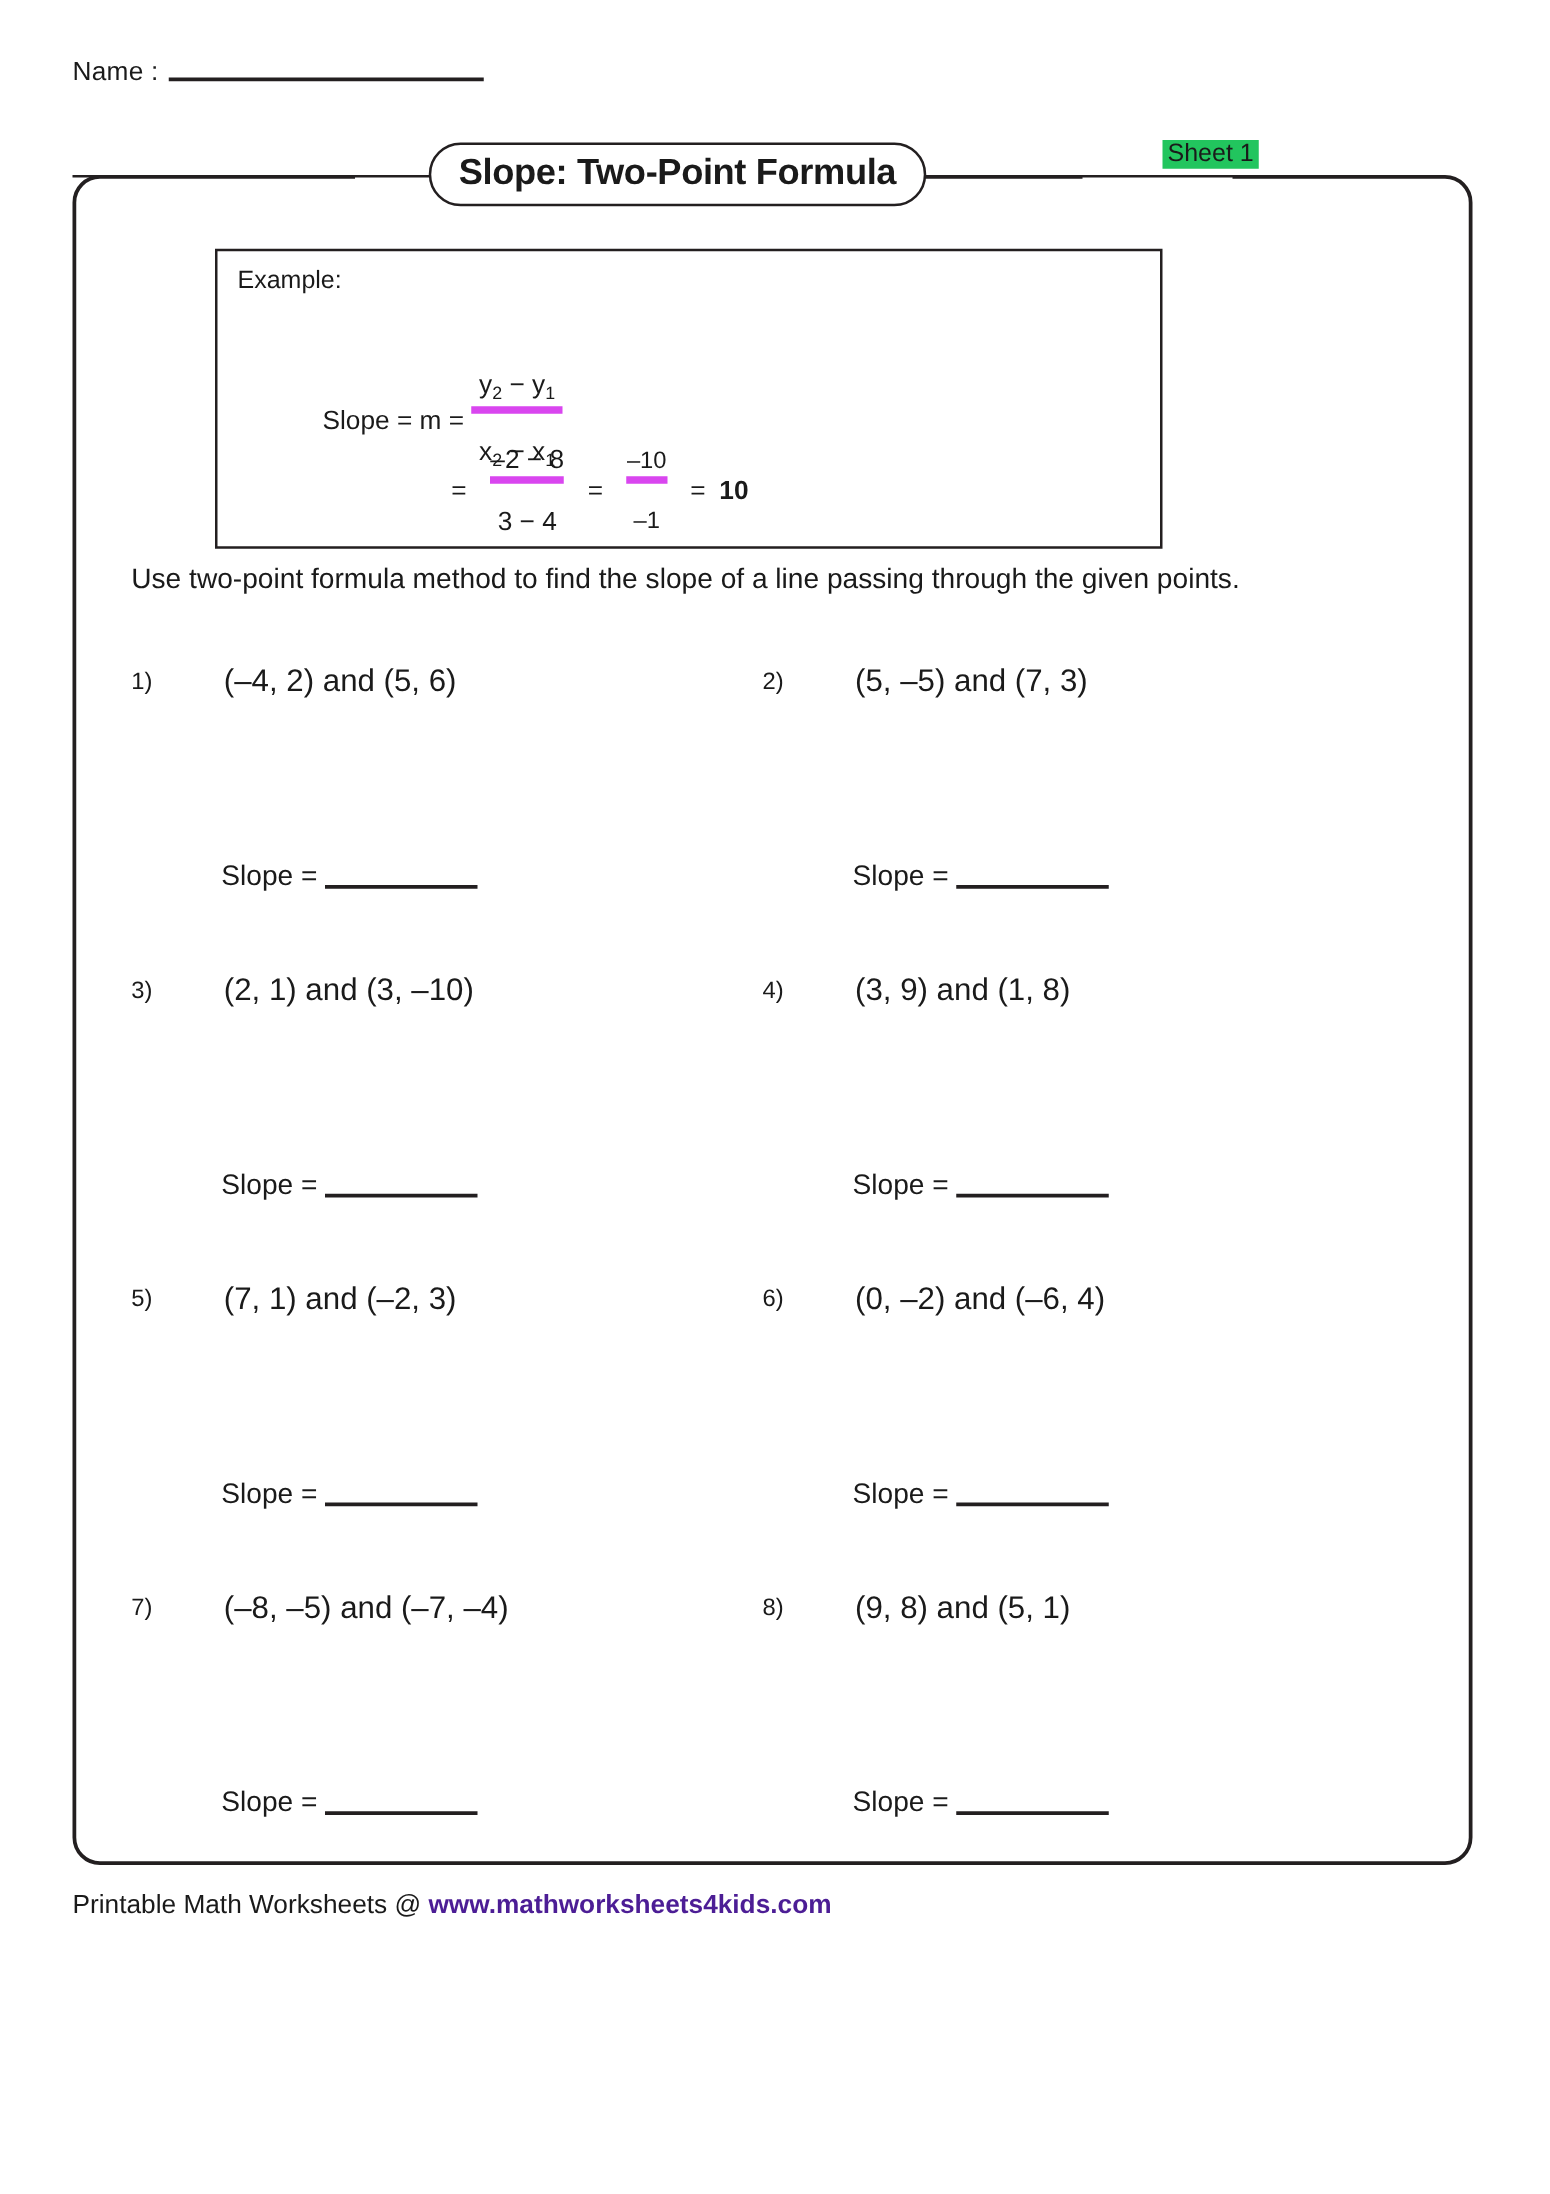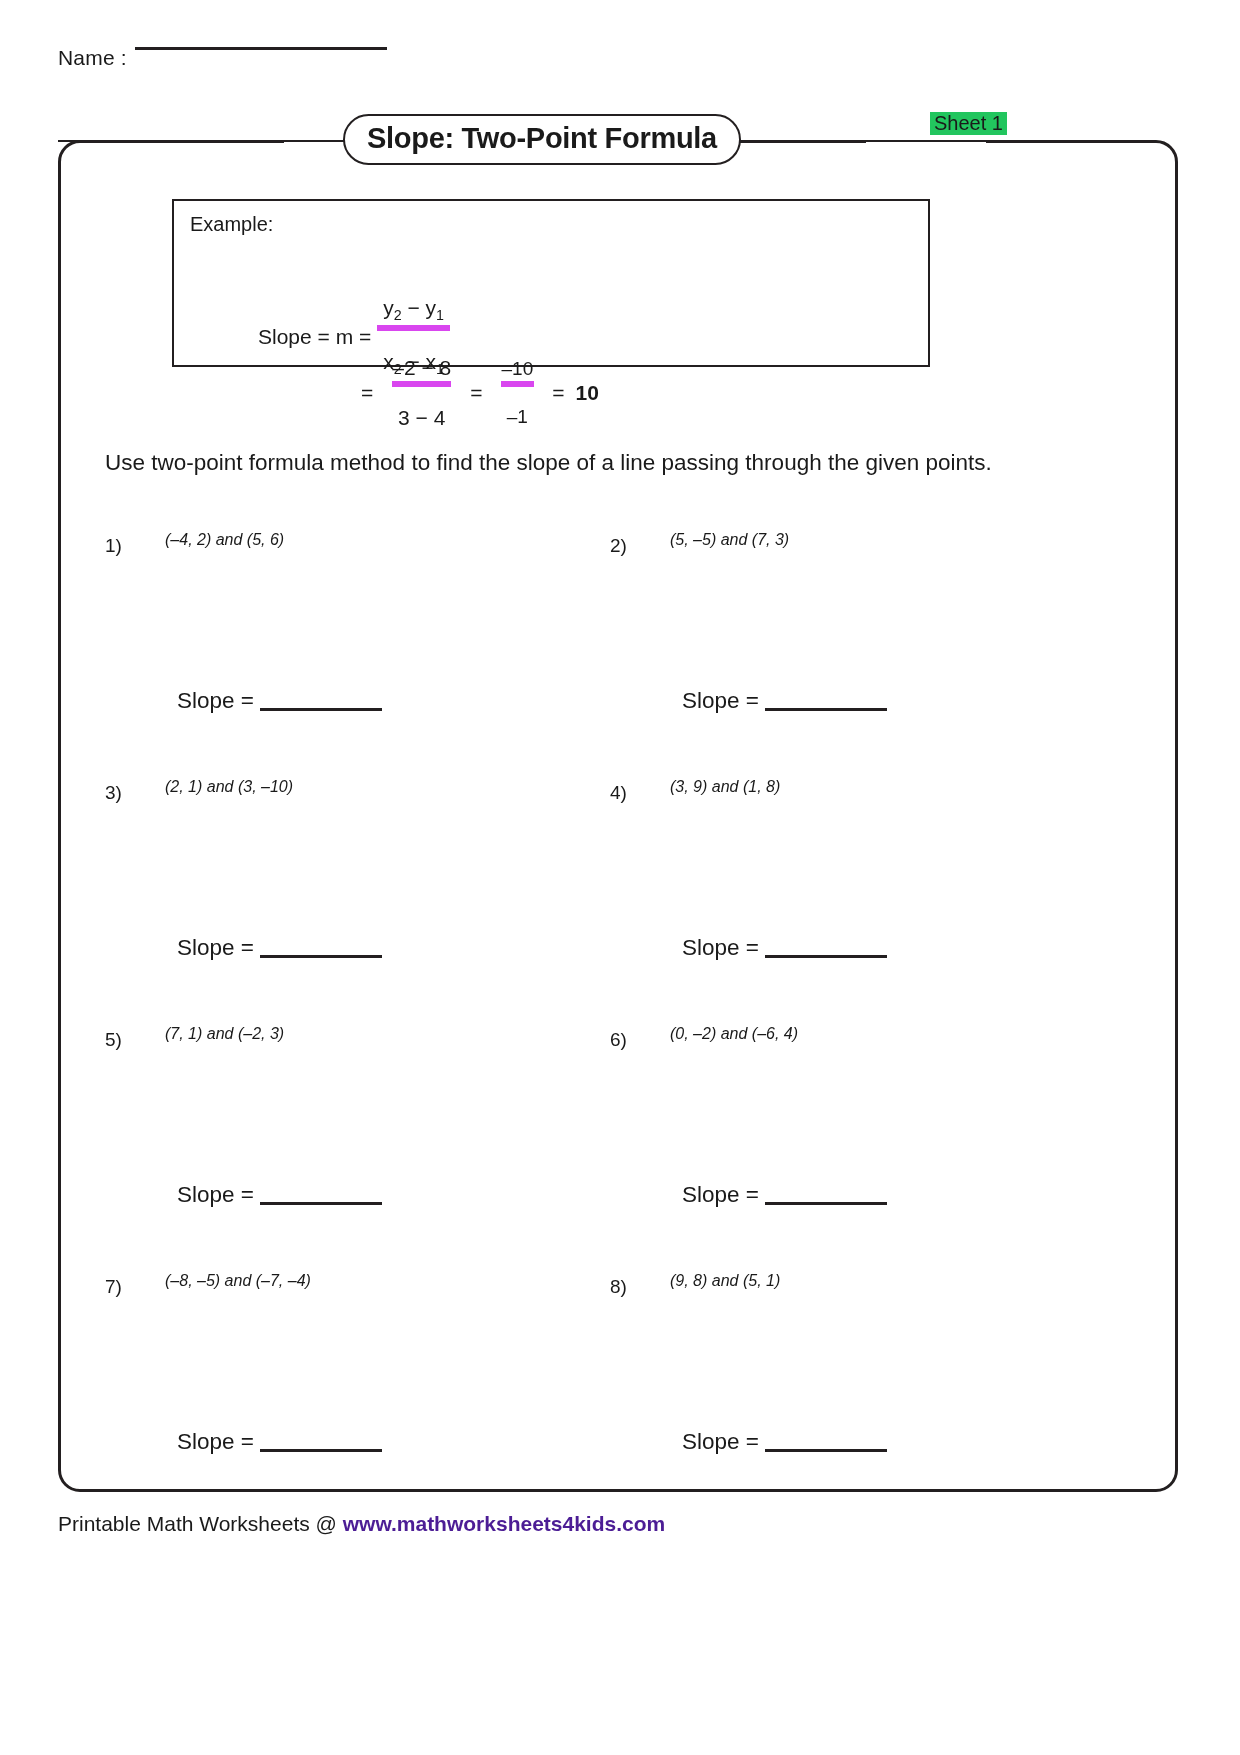--- a/index.html
+++ b/index.html
@@ -15,20 +15,21 @@
     color: #1a1a1a;
     overflow: hidden;
   }
 
   
   .name-row {
     position: absolute;
     left: 58px;
     top: 47px;
     display: flex;
+    align-items: flex-end;
     gap: 8px;
   }
   .name-label {
     font-size: 21px;
     letter-spacing: .2px;
     color: #1a1a1a;
     line-height: 1;
   }
   .name-rule {
     width: 252px;
@@ -113,21 +114,21 @@
     height: 14px;
     background: #ffffff;
   }
 
   
   .example-box {
     position: absolute;
     left: 172px;
     top: 199px;
     width: 758px;
-    height: 168px;
+    height: 240px;
     border: 2px solid #231f20;
     box-sizing: border-box;
     background: #ffffff;
   }
   .example-title {
     position: absolute;
     left: 16px;
     top: 12px;
     font-size: 20px;
   }
@@ -209,25 +210,24 @@
   .pcell.right { left: 610px; }
 
   .pnum {
     position: absolute;
     left: 0;
     top: 10px;
     font-size: 19px;
   }
   .ptext {
     position: absolute;
-    left: 60px;
+    left: 74px;
     top: 6px;
-    font-size: 16px;
-    white-space: nowrap;
-    font-style: italic;
+    font-size: 25px;
+    white-space: nowrap;
   }
   .slope-line {
     position: absolute;
     left: 72px;
     top: 165px;
     display: flex;
     align-items: flex-end;
     gap: 6px;
   }
   .slope-label {

